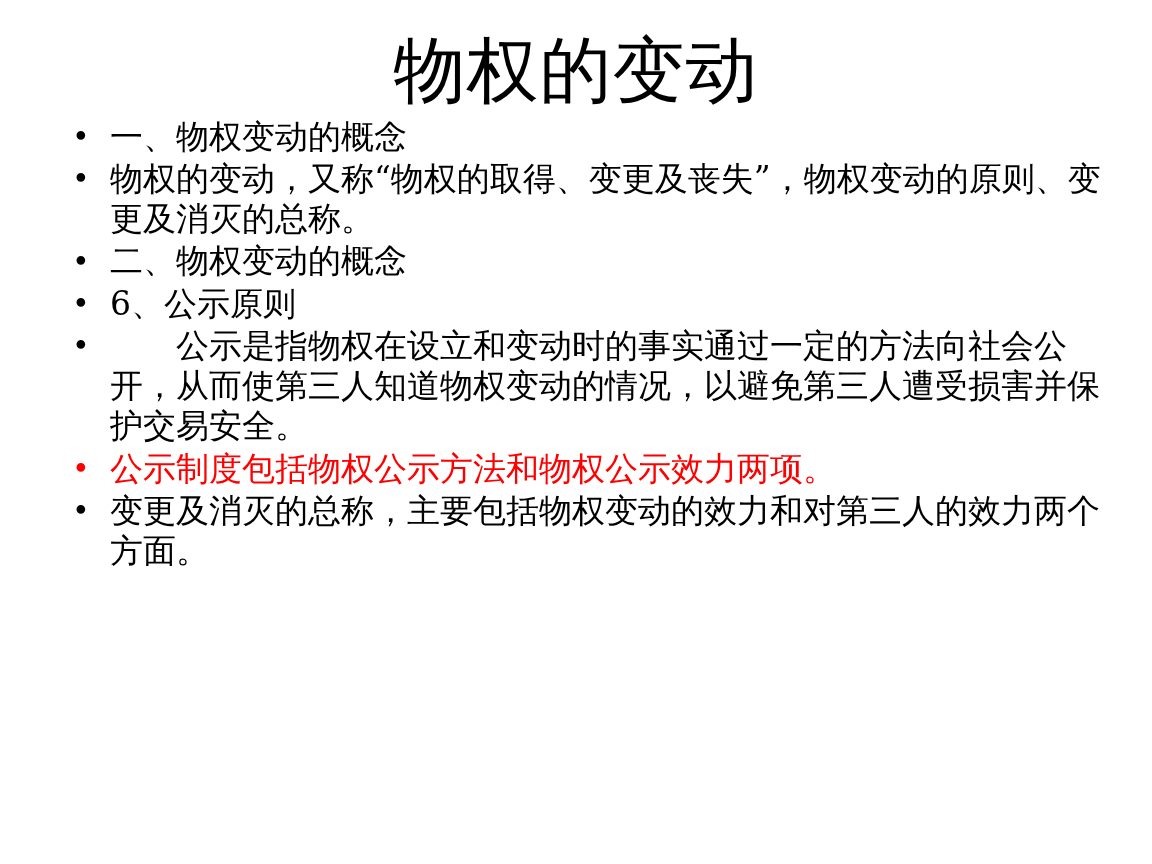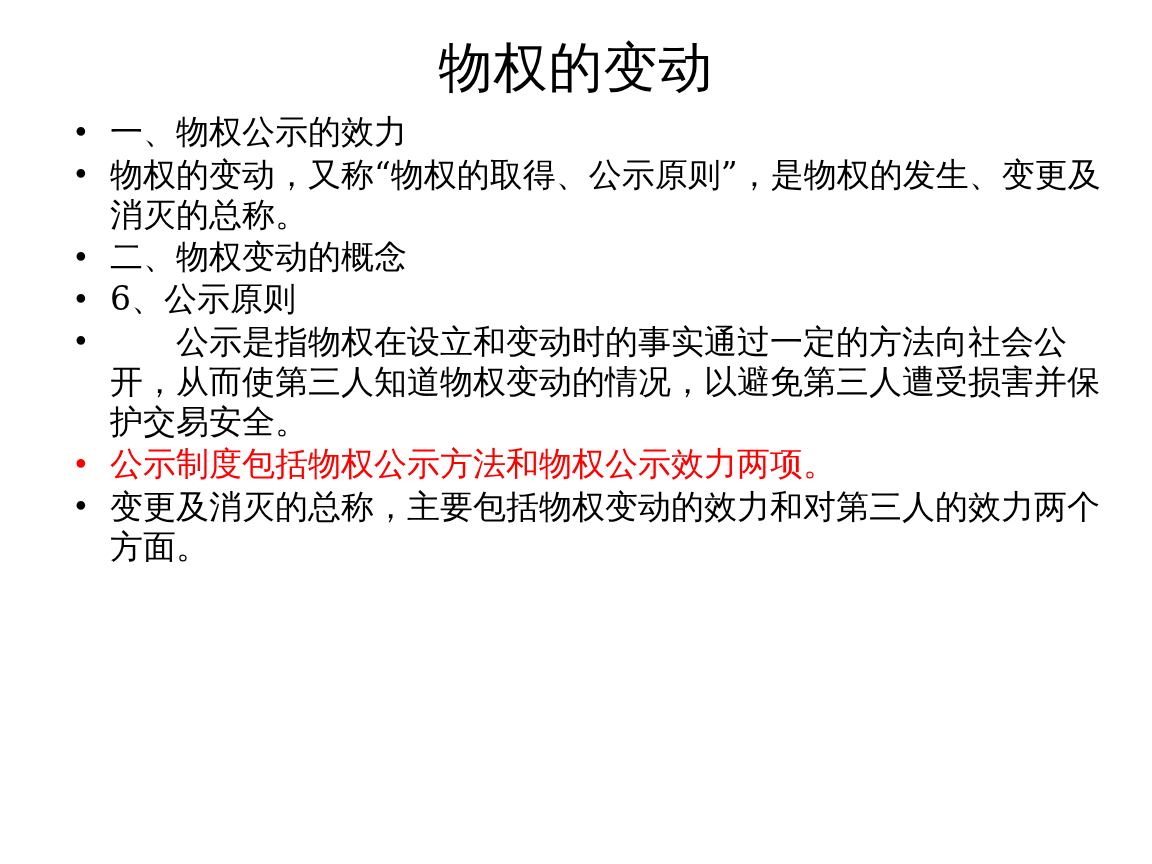--- a/index.html
+++ b/index.html
@@ -16,24 +16,24 @@
   }
   .slide {
     position: relative;
     width: 1152px;
     height: 864px;
     box-sizing: border-box;
     background: #ffffff;
   }
   .slide-title {
     text-align: center;
-    font-size: 54px;
+    font-size: 72px;
     line-height: 1.12;
     font-weight: normal;
-    margin: 8px;
+    margin: 0;
     padding: 30px 40px 6px 40px;
     letter-spacing: 1px;
   }
   .bullet-list {
     list-style: none;
     margin: 0;
     padding: 0 22px 0 64px;
   }
   .bullet-item {
     position: relative;
@@ -60,25 +60,25 @@
 </style>
 </head>
 <body>
 
 <div class="slide">
   <h1 class="slide-title">物权的变动</h1>
 
   <ul class="bullet-list">
     <li class="bullet-item">
       <span class="dot">•</span>
-      <span class="bullet-text">一、物权公示的效力</span>
+      <span class="bullet-text">一、物权变动的概念</span>
     </li>
     <li class="bullet-item">
       <span class="dot">•</span>
-      <span class="bullet-text">物权的变动，又称“物权的取得、公示原则”，是物权的发生、变更及消灭的总称。</span>
+      <span class="bullet-text">物权的变动，又称“物权的取得、变更及丧失”，物权变动的原则、变更及消灭的总称。</span>
     </li>
     <li class="bullet-item">
       <span class="dot">•</span>
       <span class="bullet-text">二、物权变动的概念</span>
     </li>
     <li class="bullet-item">
       <span class="dot">•</span>
       <span class="bullet-text">6、公示原则</span>
     </li>
     <li class="bullet-item">

